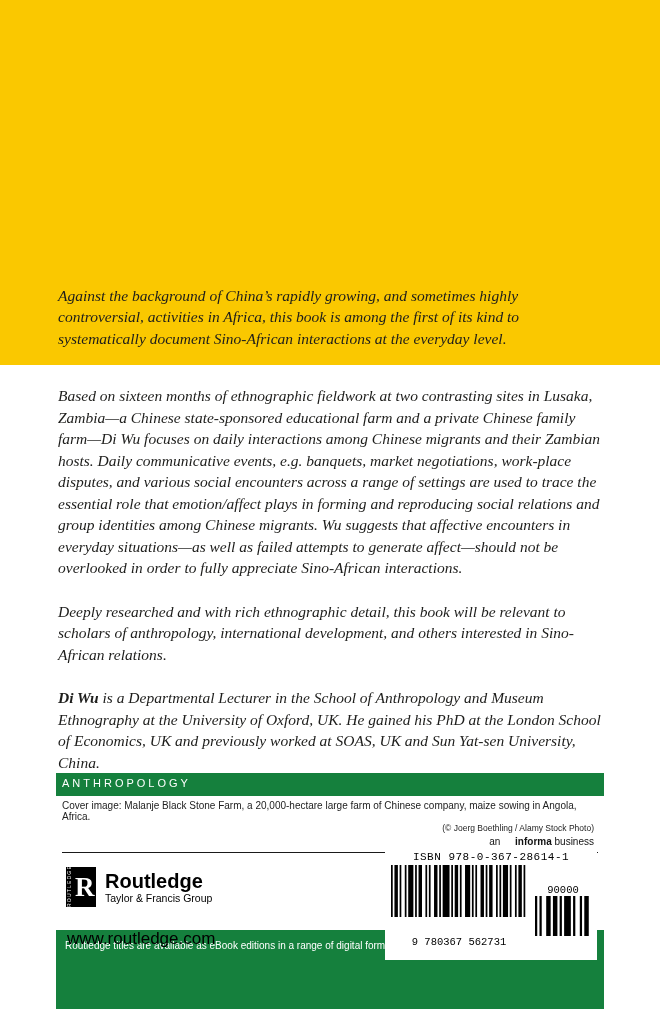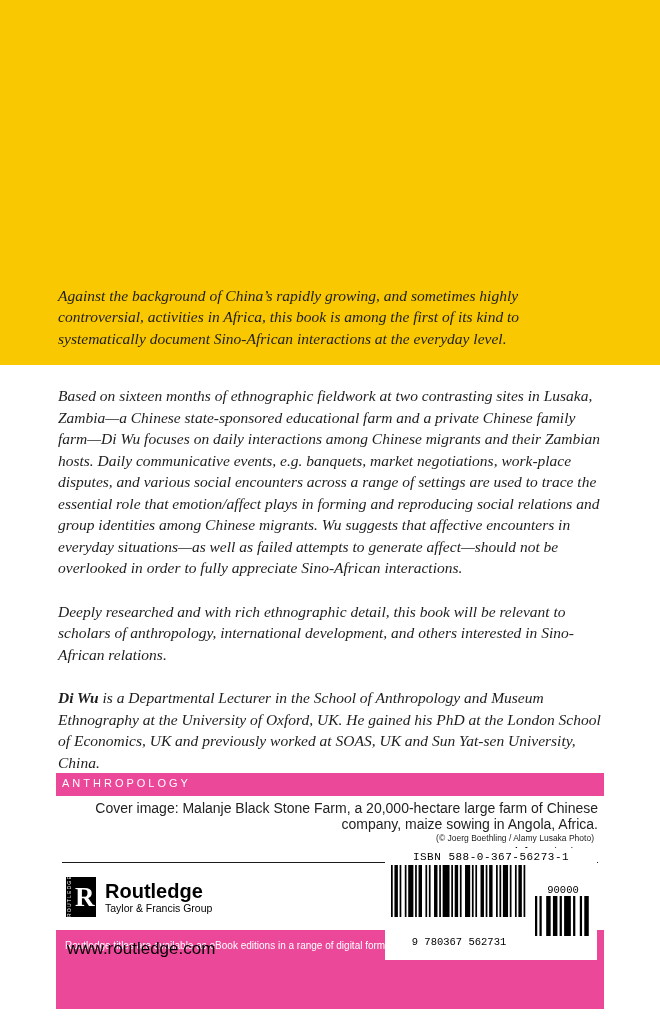--- a/index.html
+++ b/index.html
@@ -23,33 +23,33 @@
     font-style:italic; font-size:15.5px; line-height:21.5px; margin:0 0 22px 0;
   }
   .author-name { font-weight:bold; }
   .series {
     font-family:"Liberation Sans", sans-serif; font-weight:bold;
     font-size:11.5px; letter-spacing:0.6px; margin-top:40px; color:#111;
   }
   
   .footer {
     position:absolute; left:56px; right:56px; top:773px; height:236px;
-    background:#ec4899; box-sizing:border-box; 
+    background:#15803d; box-sizing:border-box; 
   }
   .category-bar {
     color:#ffffff; font-family:"Liberation Sans", sans-serif;
     font-size:11px; letter-spacing:3px; padding:4px 6px 7px 6px;
   }
   .white-panel {
     background:#ffffff; height:134px; box-sizing:border-box;
     padding:4px 6px 0 6px; position:relative;
   }
   .credit-l1 {
-    font-family:"Liberation Sans", sans-serif; font-size:14px;
-    text-align:right; color:#222;
+    font-family:"Liberation Sans", sans-serif; font-size:10px;
+    text-align:left; color:#222;
   }
   .credit-l2 {
     font-family:"Liberation Sans", sans-serif; font-size:8.5px;
     text-align:right; color:#222; padding-right:4px; margin-top:1px;
   }
   .informa {
     font-family:"Liberation Sans", sans-serif; font-size:10px;
     text-align:right; padding-right:4px; margin-top:3px; color:#111;
   }
   .informa .bold { font-weight:bold;margin-left:12px; }
@@ -120,41 +120,41 @@
     <p class="para">Deeply researched and with rich ethnographic detail, this book will be relevant to scholars of anthropology, international development, and others interested in Sino-African relations.</p>
     <p class="para"><span class="author-name">Di Wu</span><span> is a Departmental Lecturer in the School of Anthropology and Museum Ethnography at the University of Oxford, UK. He gained his PhD at the London School of Economics, UK and previously worked at SOAS, UK and Sun Yat-sen University, China.</span></p>
     <div class="series">LONDON SCHOOL OF ECONOMICS MONOGRAPHS ON SOCIAL ANTHROPOLOGY</div>
   </div>
 
   <div class="footer">
     <div class="category-bar">ANTHROPOLOGY</div>
 
     <div class="white-panel">
       <div class="credit-l1">Cover image: Malanje Black Stone Farm, a 20,000-hectare large farm of Chinese company, maize sowing in Angola, Africa.</div>
-      <div class="credit-l2">(© Joerg Boethling / Alamy Lusaka Photo)</div>
+      <div class="credit-l2">(© Joerg Boethling / Alamy Stock Photo)</div>
       <div class="informa"><span>an </span><span class="bold">informa</span><span> business</span></div>
       <div class="credit-divider"></div>
 
       <div class="logo-row">
         <div class="logo-square">
           <span class="logo-vertical">ROUTLEDGE</span>
           <span class="logo-letter">R</span>
         </div>
         <div>
           <div class="pub-name">Routledge</div>
           <div class="pub-group">Taylor &amp; Francis Group</div>
         </div>
       </div>
       <div class="website">www.routledge.com</div>
     </div>
 
     <div class="ebook-strip">Routledge titles are available as eBook editions in a range of digital formats</div>
 
     <div class="barcode-box">
-      <div class="isbn-line">ISBN 588-0-367-56273-1</div>
+      <div class="isbn-line">ISBN 978-0-367-28614-1</div>
       <div class="barcode-row">
         <div class="barcode-main">
           <div class="bars">
               <svg viewBox="0 0 79 52" preserveAspectRatio="none" width="100%" height="52">
                 <rect x="0" y="0" width="1" height="52" fill="#000"></rect>
                 <rect x="2" y="0" width="2" height="52" fill="#000"></rect>
                 <rect x="5" y="0" width="1" height="52" fill="#000"></rect>
                 <rect x="8" y="0" width="1" height="52" fill="#000"></rect>
                 <rect x="10" y="0" width="3" height="52" fill="#000"></rect>
                 <rect x="14" y="0" width="1" height="52" fill="#000"></rect>

